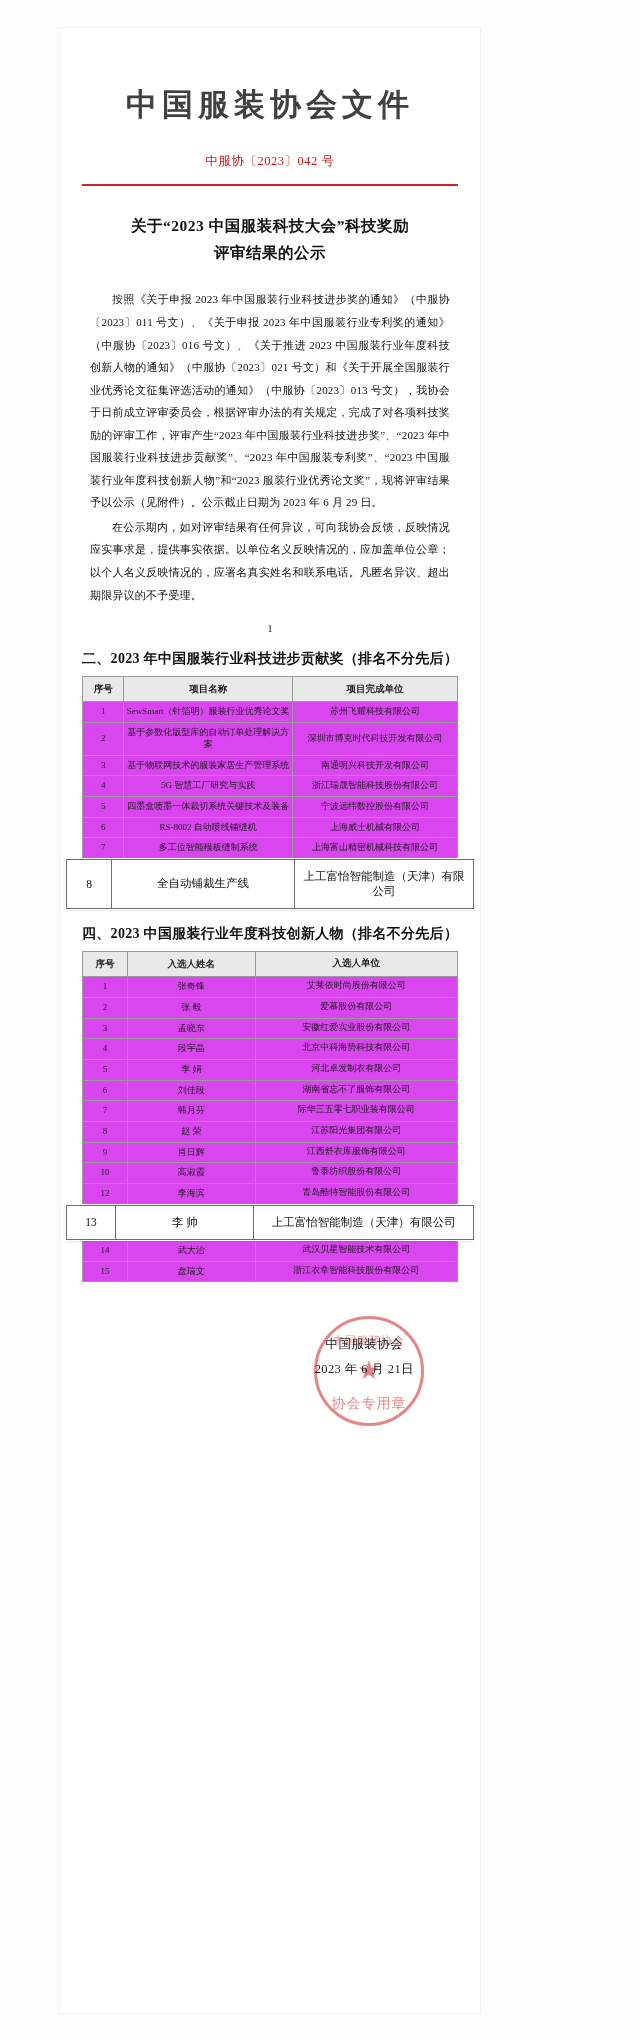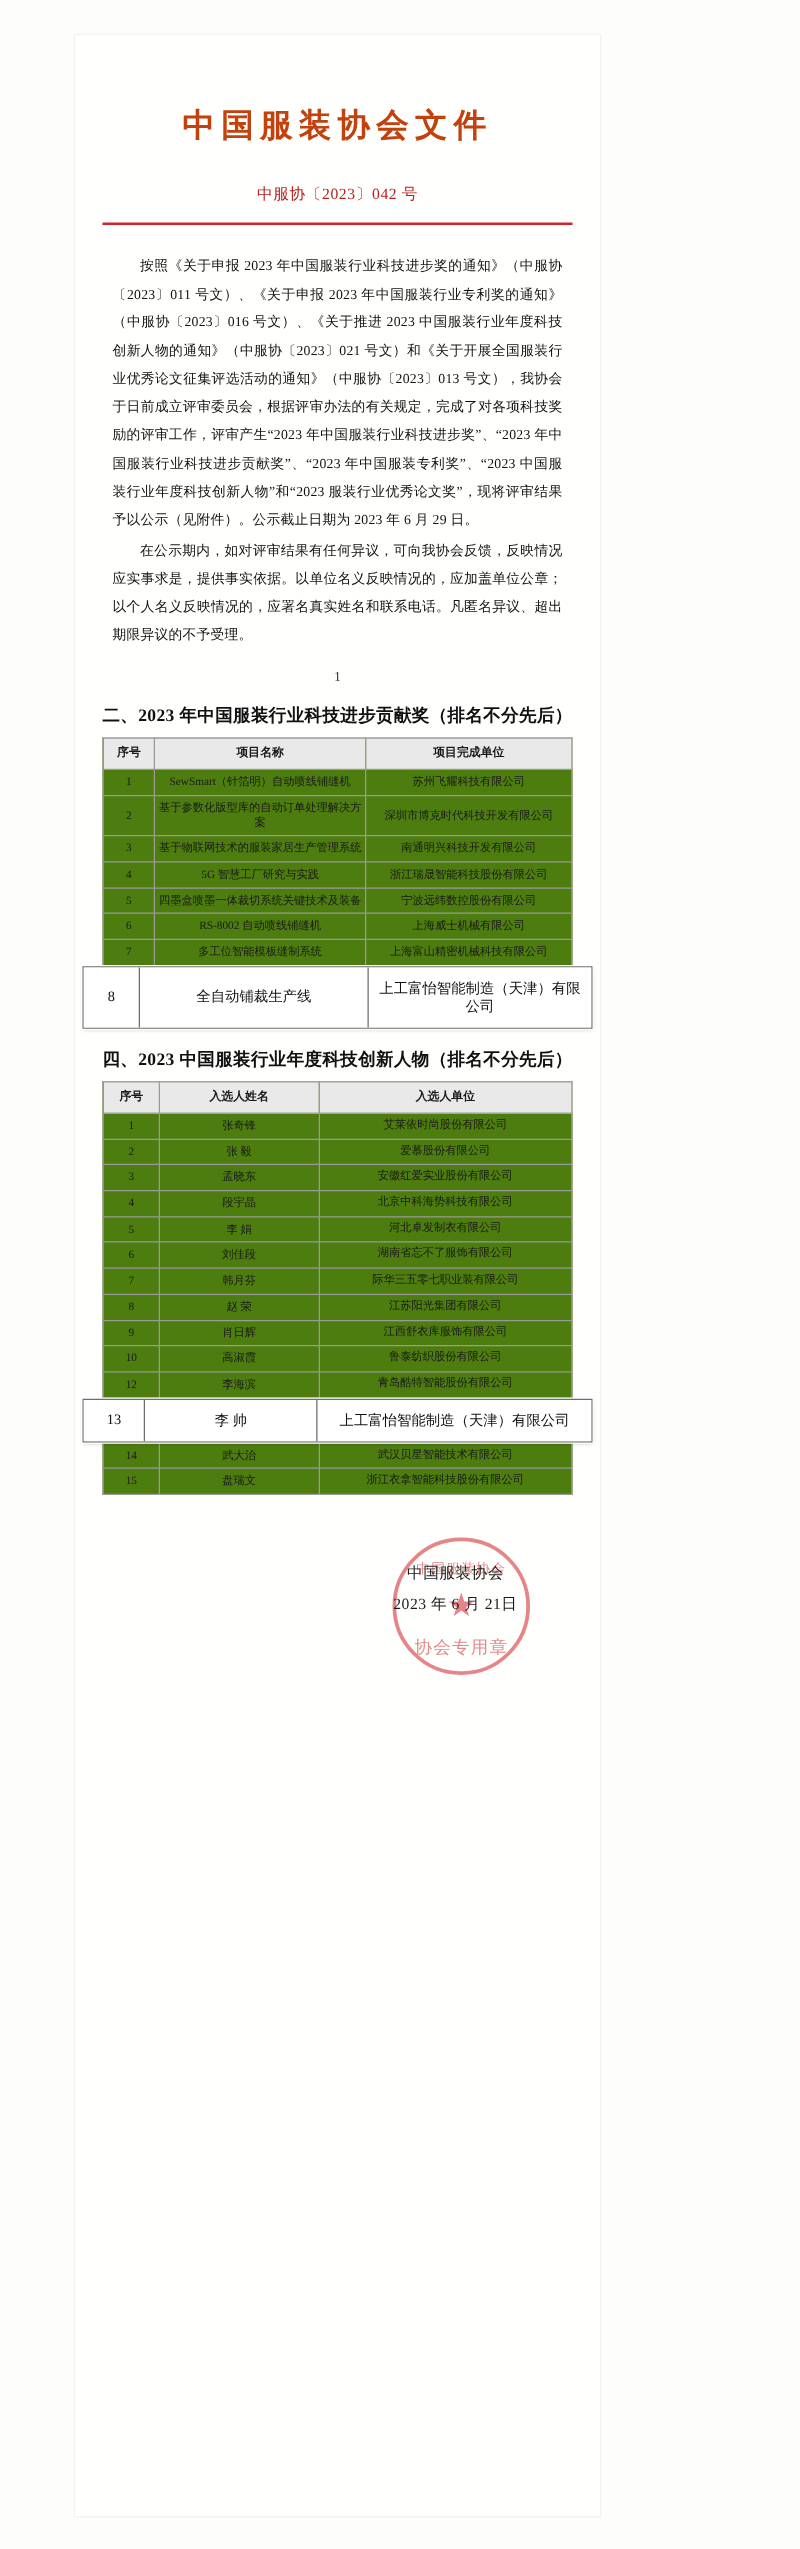--- a/index.html
+++ b/index.html
@@ -30,24 +30,24 @@
     background: #fffffd;
     box-shadow: 0 0 0 1px #f2f2f2;
   }
 
   
   .masthead {
     text-align: center;
     padding-top: 58px;
   }
   .masthead-title {
-    color: #c2410c;
+    color: #404040;
     font-family: "DejaVu Serif", "Liberation Serif", serif;
     font-weight: bold;
-    font-size: 26px;
+    font-size: 31px;
     letter-spacing: 5px;
     line-height: 1.2;
     white-space: nowrap;
   }
   .doc-number {
     text-align: center;
     font-size: 12.5px;
     color: #b91c1c;
     margin-top: 30px;
     letter-spacing: 0.5px;
@@ -98,21 +98,21 @@
 
   
   .tbl-wrap {
     margin: 0 22px;
     position: relative;
   }
   table.doc-table {
     width: 100%;
     border-collapse: collapse;
     font-size: 9px;
-    background: #4d7c0f;
+    background: #d946ef;
   }
   table.doc-table th,
   table.doc-table td {
     border: 1px solid #9a9a9a;
     text-align: center;
     vertical-align: middle;
     padding: 4px 2px;
     line-height: 1.3;
     color: #1a1a1a;
   }
@@ -219,41 +219,45 @@
 
 <div class="page">
   <div class="sheet">
 
     <div class="masthead">
       <div class="masthead-title">中国服装协会文件</div>
       <div class="doc-number">中服协〔2023〕042 号</div>
     </div>
     <div class="red-rule"></div>
 
+    <div class="doc-title">
+      <div>关于“2023 中国服装科技大会”科技奖励</div>
+      <div>评审结果的公示</div>
+    </div>
 
     <div class="body-wrap">
       <p class="para">按照《关于申报 2023 年中国服装行业科技进步奖的通知》（中服协〔2023〕011 号文）、《关于申报 2023 年中国服装行业专利奖的通知》（中服协〔2023〕016 号文）、《关于推进 2023 中国服装行业年度科技创新人物的通知》（中服协〔2023〕021 号文）和《关于开展全国服装行业优秀论文征集评选活动的通知》（中服协〔2023〕013 号文），我协会于日前成立评审委员会，根据评审办法的有关规定，完成了对各项科技奖励的评审工作，评审产生“2023 年中国服装行业科技进步奖”、“2023 年中国服装行业科技进步贡献奖”、“2023 年中国服装专利奖”、“2023 中国服装行业年度科技创新人物”和“2023 服装行业优秀论文奖”，现将评审结果予以公示（见附件）。公示截止日期为 2023 年 6 月 29 日。</p>
       <p class="para">在公示期内，如对评审结果有任何异议，可向我协会反馈，反映情况应实事求是，提供事实依据。以单位名义反映情况的，应加盖单位公章；以个人名义反映情况的，应署名真实姓名和联系电话。凡匿名异议、超出期限异议的不予受理。</p>
       <div class="page-num">1</div>
     </div>
 
     <div class="section-heading">二、2023 年中国服装行业科技进步贡献奖（排名不分先后）</div>
     <div class="tbl-wrap">
       <table class="doc-table">
         <thead>
           <tr>
             <th class="col-no">序号</th>
             <th class="col-name">项目名称</th>
             <th class="col-unit">项目完成单位</th>
           </tr>
         </thead>
         <tbody>
             <tr>
               <td class="col-no">1</td>
-              <td class="col-name">SewSmart（针箔明）自动喷线铺缝机</td>
+              <td class="col-name">SewSmart（针箔明）服装行业优秀论文奖</td>
               <td class="col-unit">苏州飞耀科技有限公司</td>
             </tr>
             <tr>
               <td class="col-no">2</td>
               <td class="col-name">基于参数化版型库的自动订单处理解决方案</td>
               <td class="col-unit">深圳市博克时代科技开发有限公司</td>
             </tr>
             <tr>
               <td class="col-no">3</td>
               <td class="col-name">基于物联网技术的服装家居生产管理系统</td>

